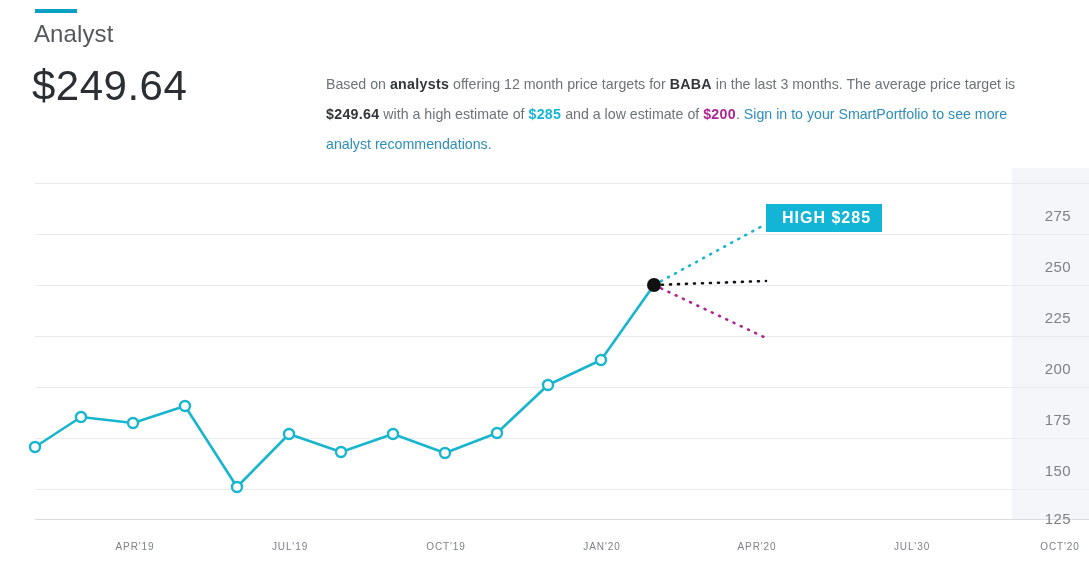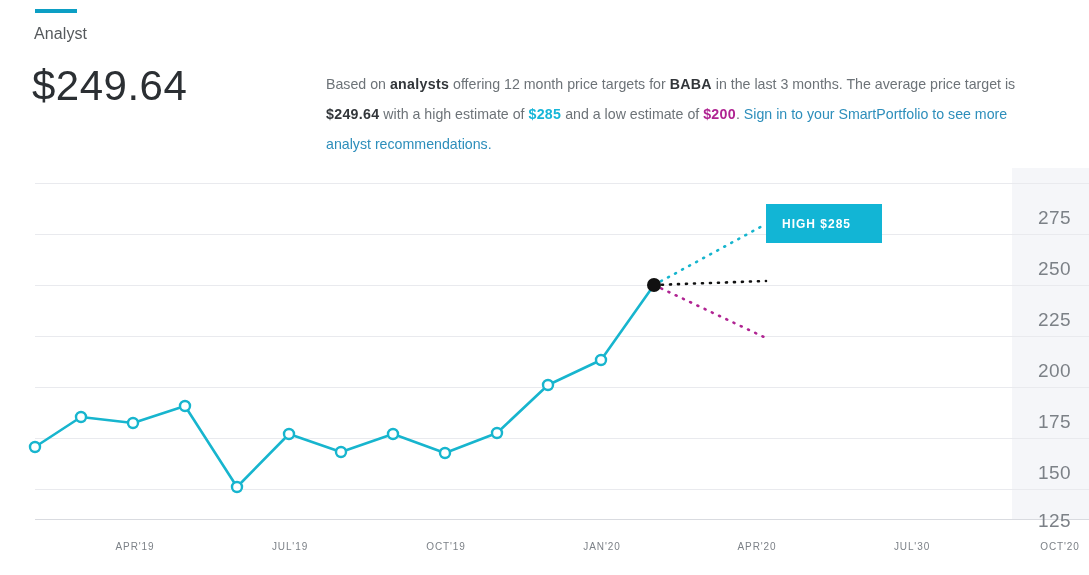--- a/index.html
+++ b/index.html
@@ -20,21 +20,21 @@
   
   .accent-bar {
     position: absolute;
     left: 35px; top: 9px;
     width: 42px; height: 4px;
     background: #0c9fc4;
   }
   .panel-title {
     position: absolute;
     left: 34px; top: 18px;
-    font-size: 16px;
+    font-size: 24px;
     font-weight: 400;
     color: #55595c;
     letter-spacing: .1px;
     line-height: 32px;
   }
   .big-price {
     position: absolute;
     left: 32px; top: 58px;
     font-size: 42px;
     font-weight: 300;
@@ -65,44 +65,44 @@
     left: 0; top: 168px;
     width: 1089px; height: 407px;
   }
   .chart-svg { position: absolute; left: 0; top: 0; }
 
   .ylabel {
     position: absolute;
     right: 18px;
     width: 60px;
     text-align: right;
-    font-size: 19px;
+    font-size: 15px;
     color: #7c8187;
     letter-spacing: .4px;
   }
   .xlabel {
     position: absolute;
     top: 373px;
     font-size: 10px;
     color: #7c8187;
     letter-spacing: .9px;
     font-weight: 400;
     transform: translateX(-50%);
     white-space: nowrap;
   }
 
   
   .flag {
     position: absolute;
-    height: 39px;
+    height: 28px;
     display: flex;
     align-items: center;
     padding: 2px 16px;
     color: #fff;
-    font-size: 12px;
+    font-size: 16px;
     font-weight: 700;
     letter-spacing: 1px;
     white-space: nowrap;
   }
   .flag-high { background: #12b5d5; }
   .flag-avg  { background: #000000; }
   .flag-low  { background: #b02492; }
 </style>
 </head>
 <body>

